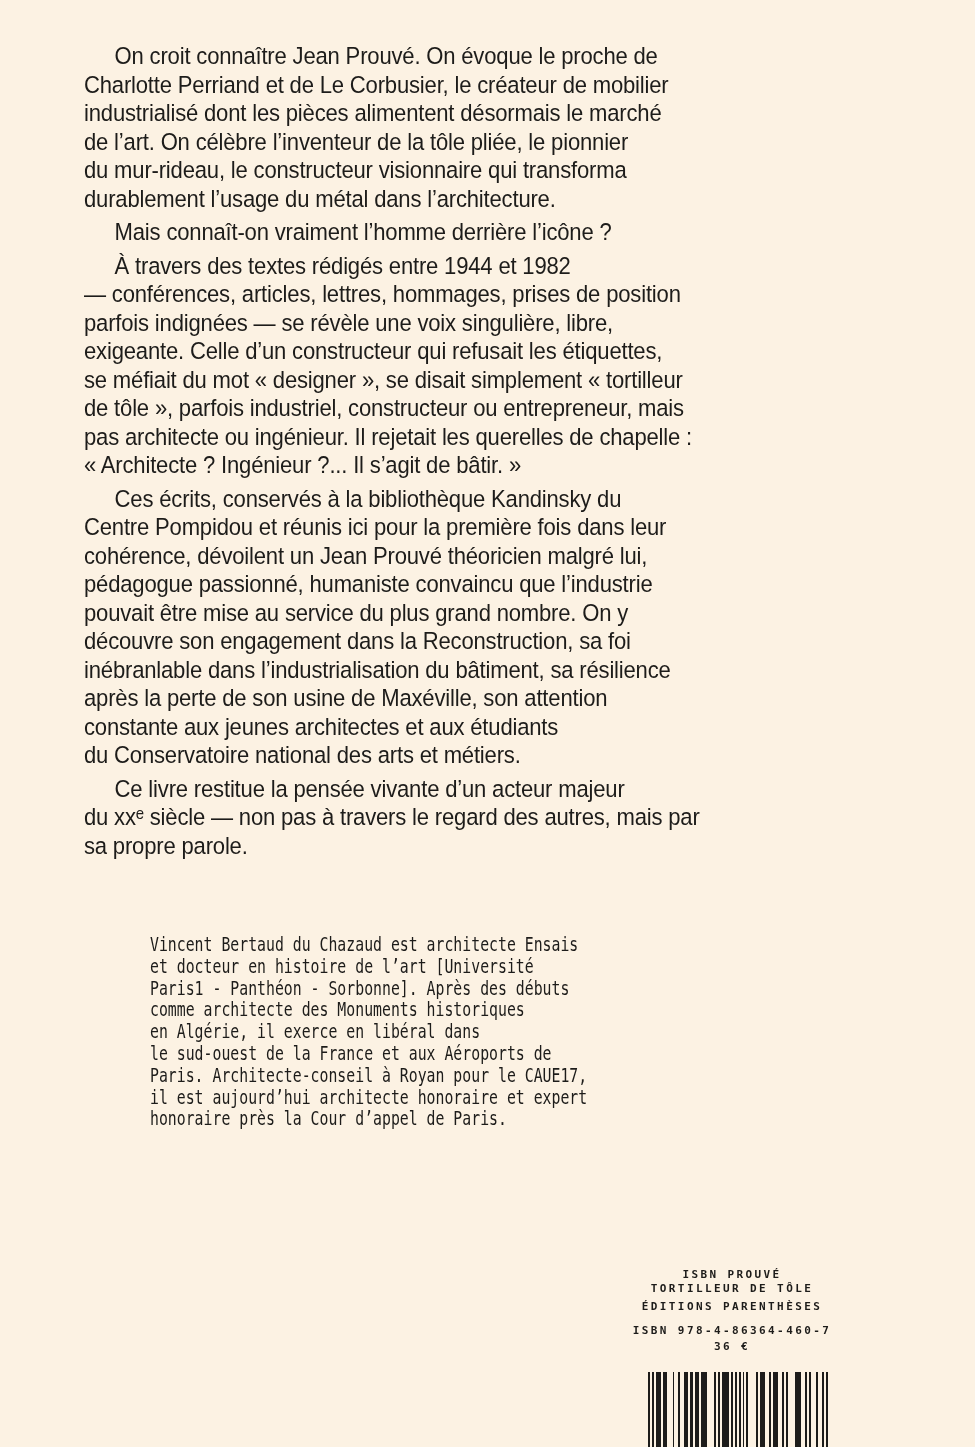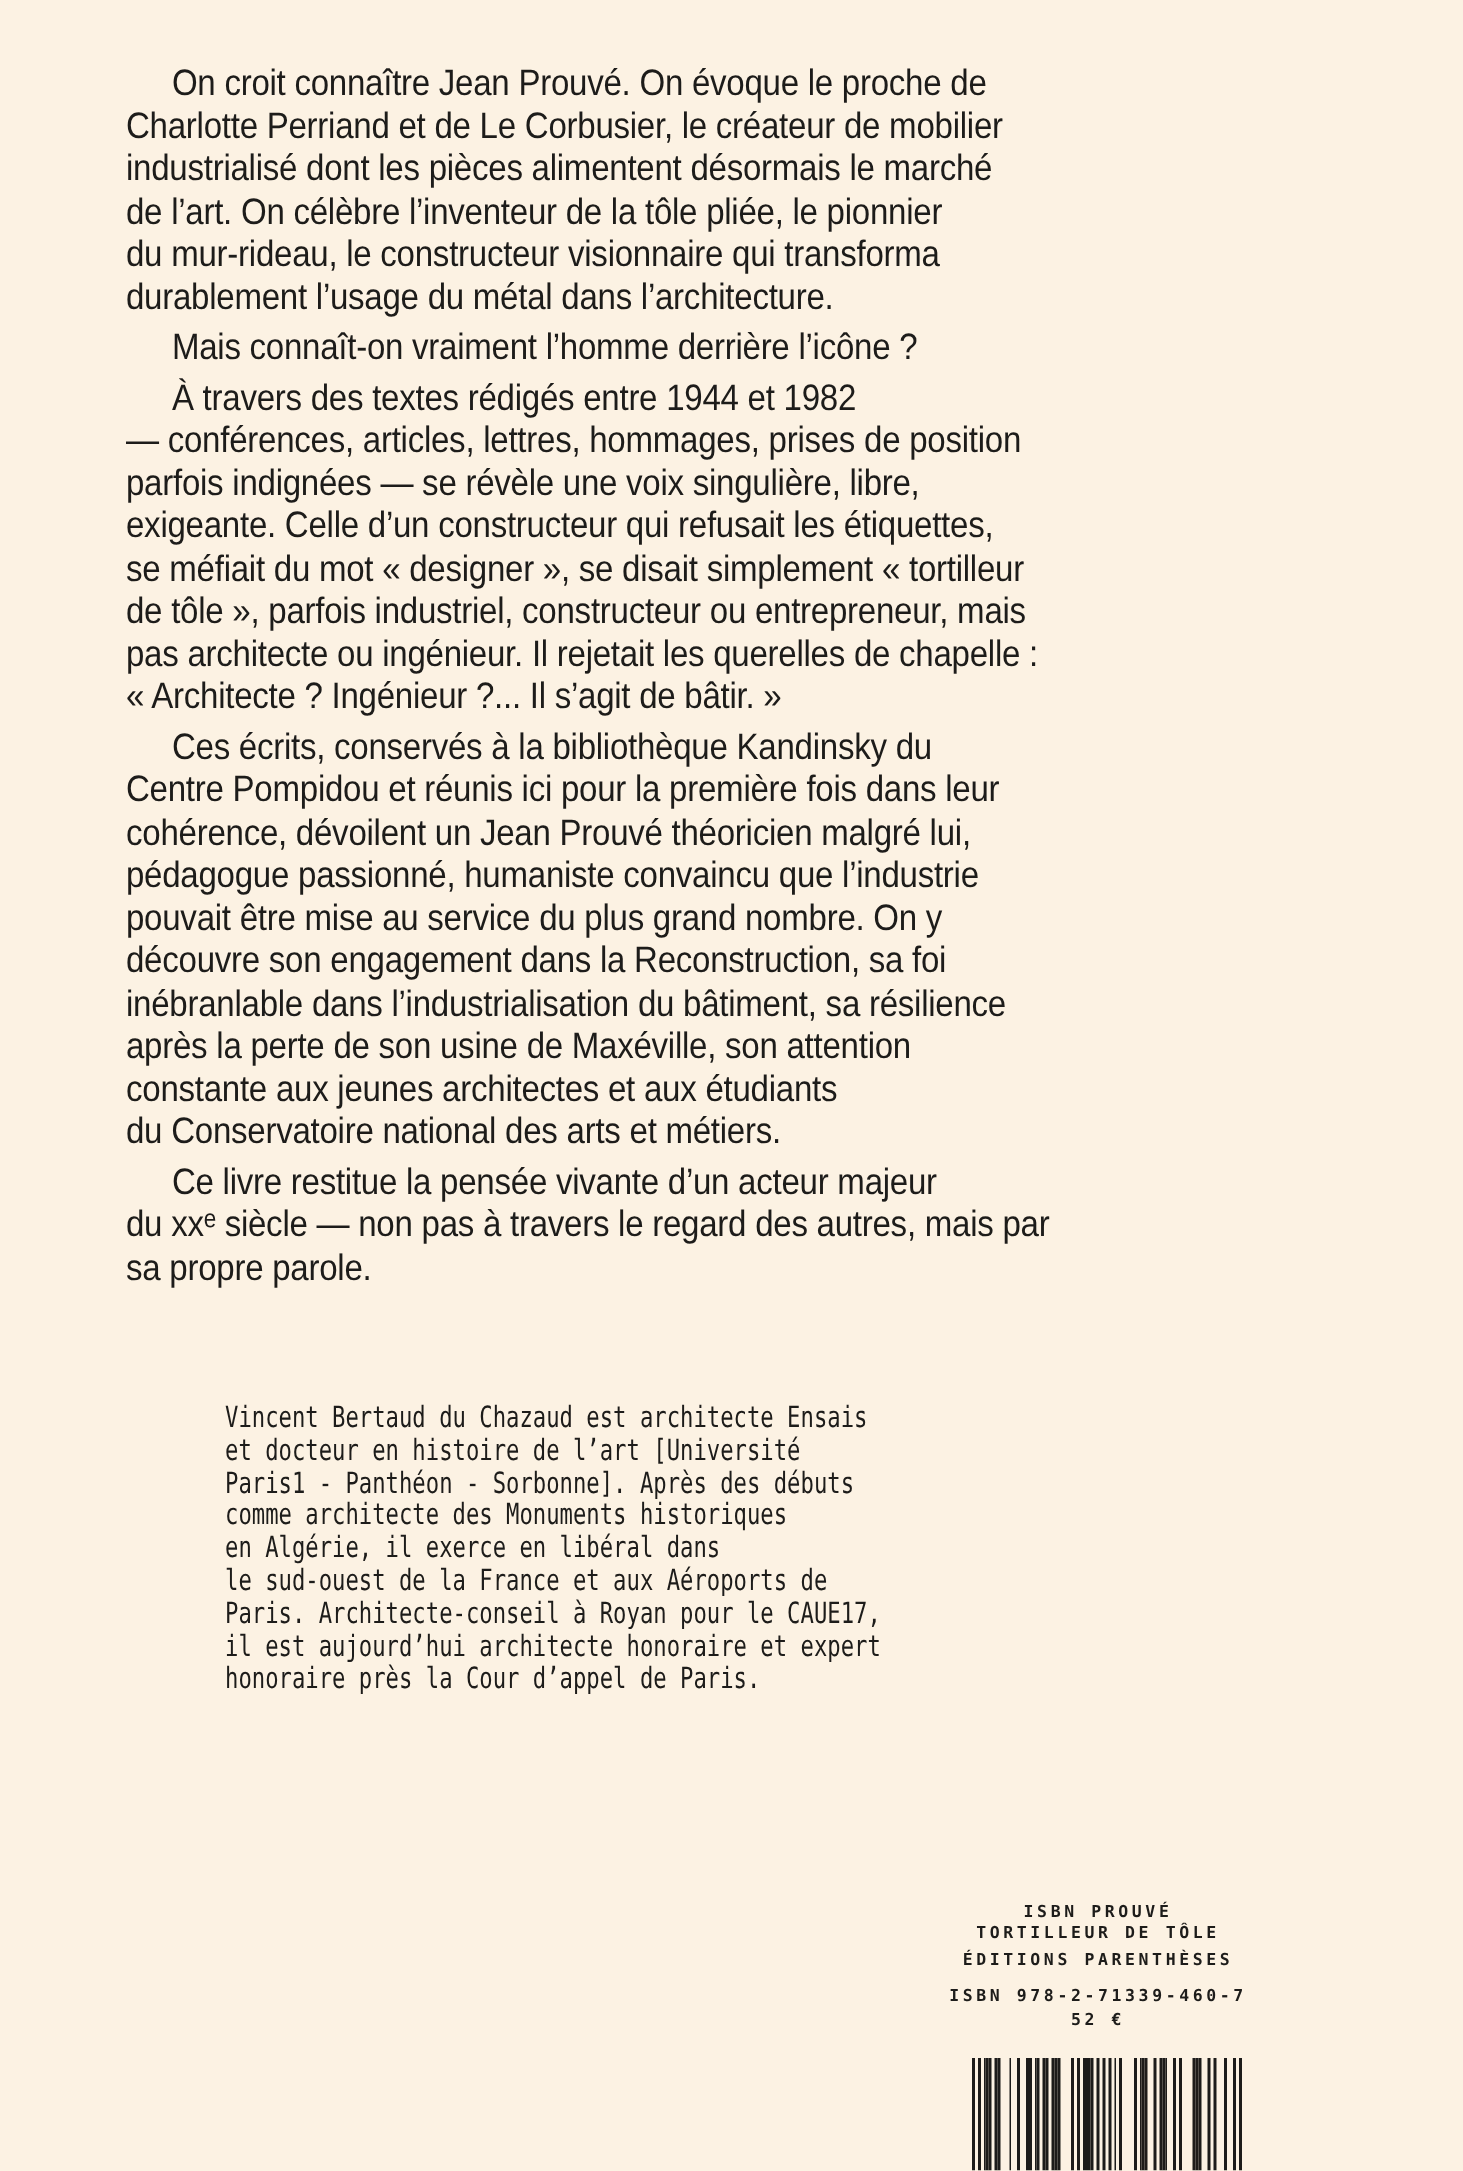--- a/index.html
+++ b/index.html
@@ -114,22 +114,22 @@
 en Algérie, il exerce en libéral dans
 le sud-ouest de la France et aux Aéroports de
 Paris. Architecte-conseil à Royan pour le CAUE17,
 il est aujourd’hui architecte honoraire et expert
 honoraire près la Cour d’appel de Paris.</div>
 
 <div class="colophon">
   <div class="author">ISBN PROUVÉ</div>
   <div class="title">TORTILLEUR DE TÔLE</div>
   <div class="publisher">ÉDITIONS PARENTHÈSES</div>
-  <div class="isbn">ISBN 978-2-71339-460-7</div>
-  <div class="price">52 €</div>
+  <div class="isbn">ISBN 978-4-86364-460-7</div>
+  <div class="price">36 €</div>
 </div>
 
 <div class="barcode">
     <div style="flex: 1 1 0px; background: rgb(29, 28, 26);"></div>
     <div style="flex: 1 1 0px; background: transparent;"></div>
     <div style="flex: 1 1 0px; background: rgb(29, 28, 26);"></div>
     <div style="flex: 1 1 0px; background: transparent;"></div>
     <div style="flex: 1 1 0px; background: rgb(29, 28, 26);"></div>
     <div style="flex: 1 1 0px; background: rgb(29, 28, 26);"></div>
     <div style="flex: 1 1 0px; background: rgb(29, 28, 26);"></div>

